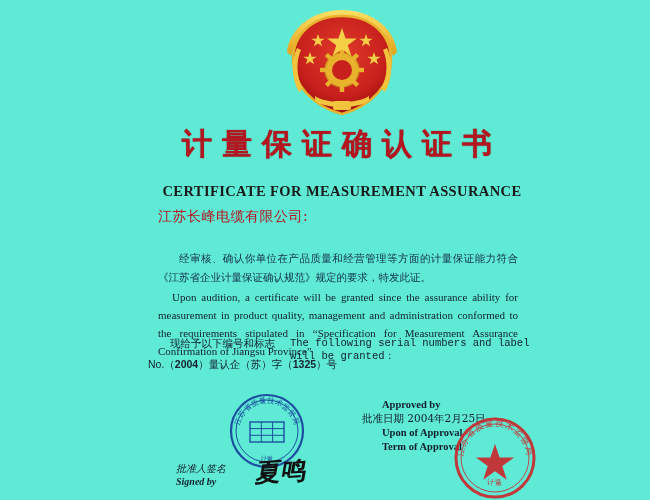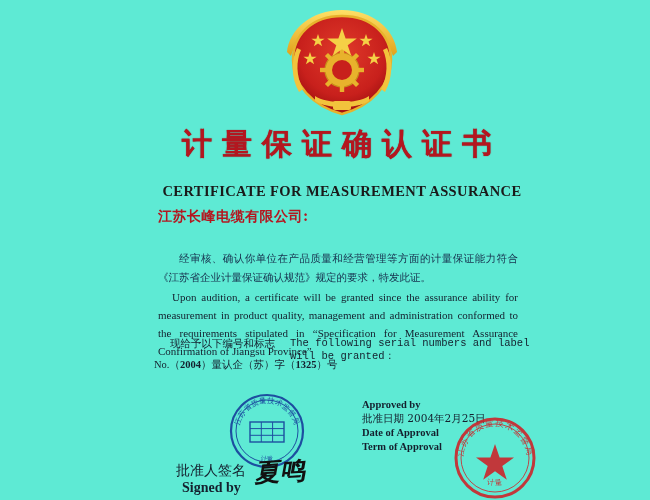--- a/index.html
+++ b/index.html
@@ -60,21 +60,21 @@
     margin-top: 8px;
   }
 
   
   .recipient {
     position: absolute;
     top: 208px;
     left: 158px;
     font-family: "DejaVu Serif", serif;
     font-size: 14px;
-    font-weight: bold;
+    font-weight: normal;
     color: #b4161f;
     letter-spacing: 0.5px;
   }
 
   
   .body-cn {
     position: absolute;
     top: 249px;
     left: 158px;
     width: 360px;
@@ -115,22 +115,22 @@
   }
   .serial-en {
     position: absolute;
     left: 132px;
     top: 0;
     font-family: Liberation Mono, monospace;
   }
   .serial-no {
     position: absolute;
     top: 358px;
-    left: 154px;
-    font-family: Liberation Serif, serif;
+    left: 148px;
+    font-family: Liberation Sans, sans-serif;
     font-size: 10.5px;
     color: #14202e;
     white-space: nowrap;
   }
   .serial-no b {
     font-weight: bold;
   }
 
   
   .seal-blue {
@@ -151,44 +151,45 @@
     line-height: 1.25;
   }
   .approval .cn {
     font-family: "DejaVu Serif", serif;
     font-size: 10.5px;
   }
   .approval .en {
     font-family: "Liberation Serif", serif;
     font-size: 10.5px;
     font-weight: bold;
+    margin-left: 20px;
   }
   .approval .row {
     margin-bottom: 1px;
     white-space: nowrap;
   }
   .approval .row.spaced {
     margin-top: 0;
   }
 
   
   .signature {
     position: absolute;
     left: 176px;
     top: 462px;
-    font-size: 14px;
-    color: #14202e;
+    font-size: 10px;
+    color: #14202e;
+    font-style: italic;
   }
   .signature .cn {
     font-family: "DejaVu Serif", serif;
   }
   .signature .en {
     font-family: "Liberation Serif", serif;
     font-weight: bold;
-    margin-left: 6px;
   }
   .sign-handwriting {
     position: absolute;
     left: 254px;
     top: 455px;
     font-family: "DejaVu Serif", serif;
     font-size: 25px;
     color: #111;
     font-weight: bold;
     font-style: italic;
@@ -305,21 +306,21 @@
       </text>
     </svg>
   </div>
 
   <div class="approval">
     <div class="row en">Approved by</div>
     <div class="row spaced cn">
       <span>批准日期</span>
       <span>2004年2月25日</span>
     </div>
-    <div class="row en">Date of Approval</div>
+    <div class="row en">Upon of Approval</div>
     <div class="row en">Term of Approval</div>
   </div>
 
   <div class="signature">
     <div class="cn">批准人签名</div>
     <div class="en">Signed by</div>
   </div>
   <div class="sign-handwriting">夏鸣</div>
 
   <div class="seal-red">

